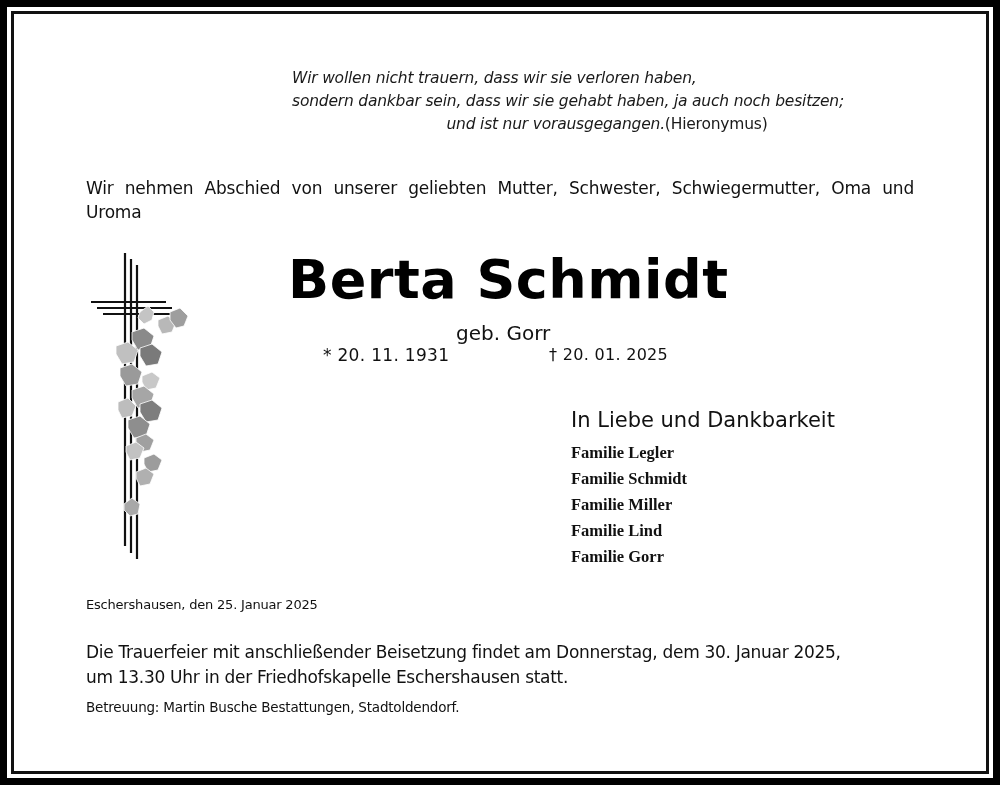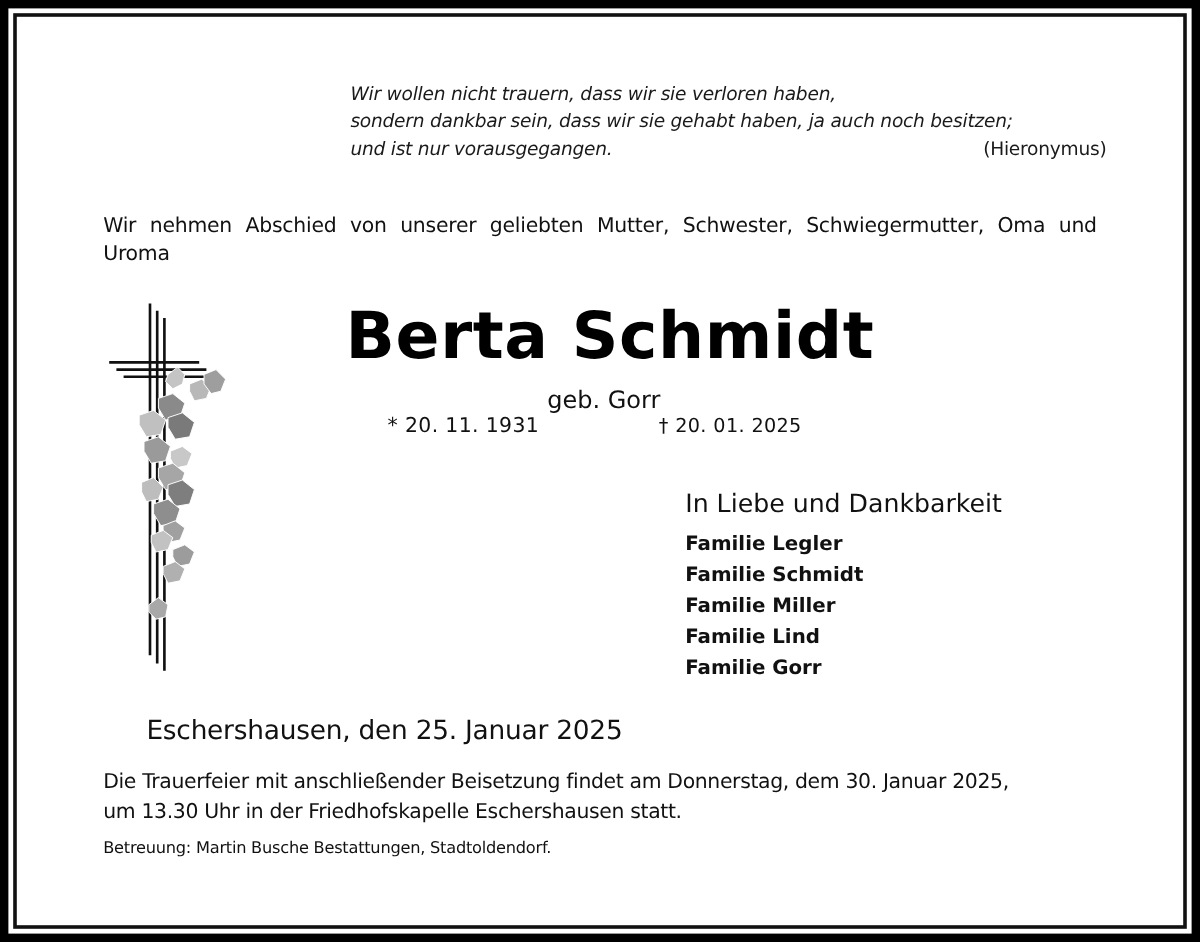--- a/index.html
+++ b/index.html
@@ -2,31 +2,31 @@
 <html><head>
   <meta charset="utf-8">
   <style>
     html, body { margin: 0; padding: 0; background: #000; }
     body { width: 1000px; height: 785px; position: relative; overflow: hidden; font-family: "DejaVu Sans", "Liberation Sans", sans-serif; color: #111; }
     .frame-outer { position: absolute; left: 7px; top: 7px; right: 7px; bottom: 7px; background: #fff; }
     .frame-inner { position: absolute; left: 4px; top: 4px; right: 4px; bottom: 4px; border: 3px solid #111; background: #fff; box-sizing: border-box; }
     .abs { position: absolute; white-space: nowrap; }
     .quote { left: 292px; top: 67px; width: 630px; font-style: italic; font-size: 15.5px; line-height: 23px; color: #1a1a1a; letter-spacing: -0.2px; }
     .quote .line { display: block; }
-    .quote .last { display: flex; justify-content: space-between; }
+    .quote .last { display: flex; justify-content: center; }
     .quote .author { font-style: normal; }
     .intro { left: 86px; top: 176px; width: 828px; font-size: 17px; line-height: 24px; white-space: normal; text-align: justify; text-align-last: left; letter-spacing: -0.2px; word-spacing: 1px; }
     .name { left: 288px; top: 244px; font-family: "DejaVu Sans", sans-serif; font-size: 54px; font-weight: 700; letter-spacing: 0.5px; color: #000; line-height: 72px; }
     .maiden { left: 456px; top: 321px; font-size: 20px; }
     .born { left: 323px; top: 345px; font-size: 17px; letter-spacing: 0.3px; }
     .died { left: 549px; top: 345px; font-size: 16px; letter-spacing: 0.3px; }
     .thanks { left: 571px; top: 408px; font-size: 21px; }
     .families { left: 571px; top: 440px; font-size: 16.5px; font-weight: bold; line-height: 26px; }
-    .families div { display: block; }
-    .place-date { left: 86px; top: 597px; font-size: 22px; letter-spacing: -0.2px; margin-left: 36px; }
+    .families div { display: block; font-family: Liberation Serif, serif; }
+    .place-date { left: 86px; top: 597px; font-size: 13px; letter-spacing: -0.2px; }
     .service { left: 86px; top: 640px; width: 830px; font-size: 17px; line-height: 25px; letter-spacing: -0.3px; white-space: normal; }
     .service span { display: block; white-space: nowrap; }
     .care { left: 86px; top: 699px; font-size: 13.5px; letter-spacing: -0.2px; }
     .cross { left: 88px; top: 250px; width: 110px; height: 312px; }
   </style>
 </head>
 <body>
 
 <div class="frame-outer">
   <div class="frame-inner"></div>

